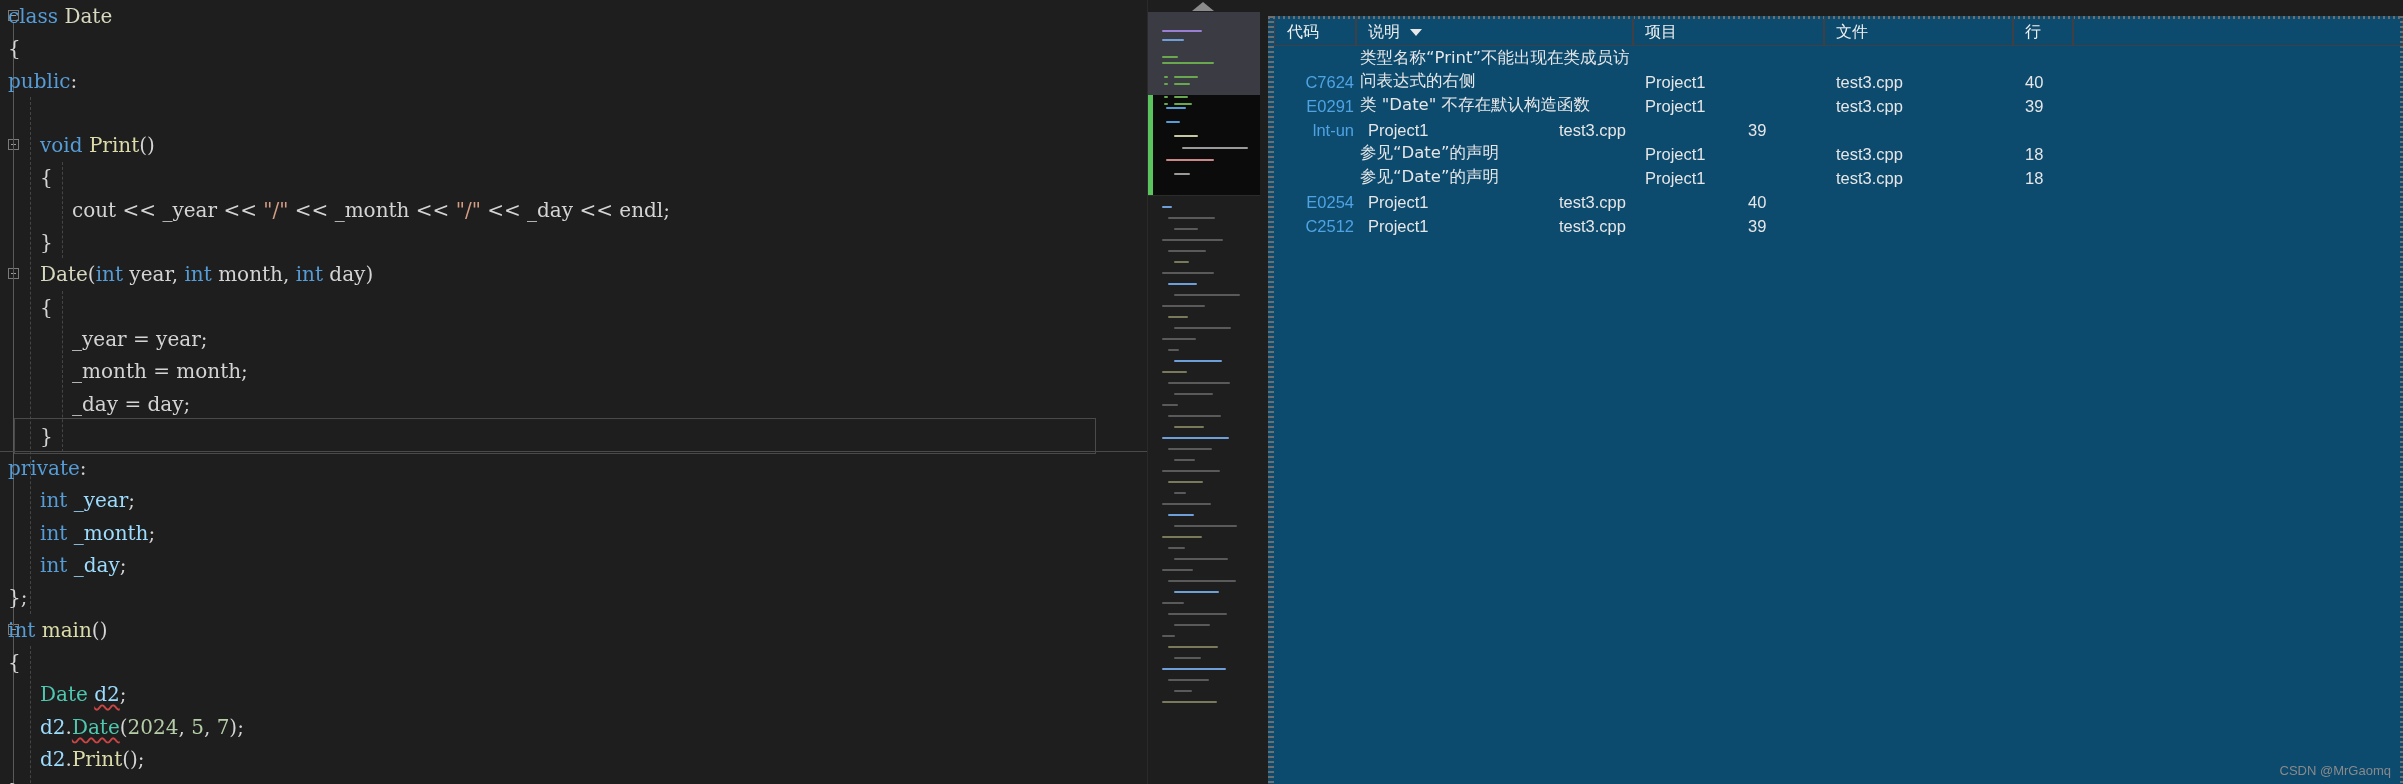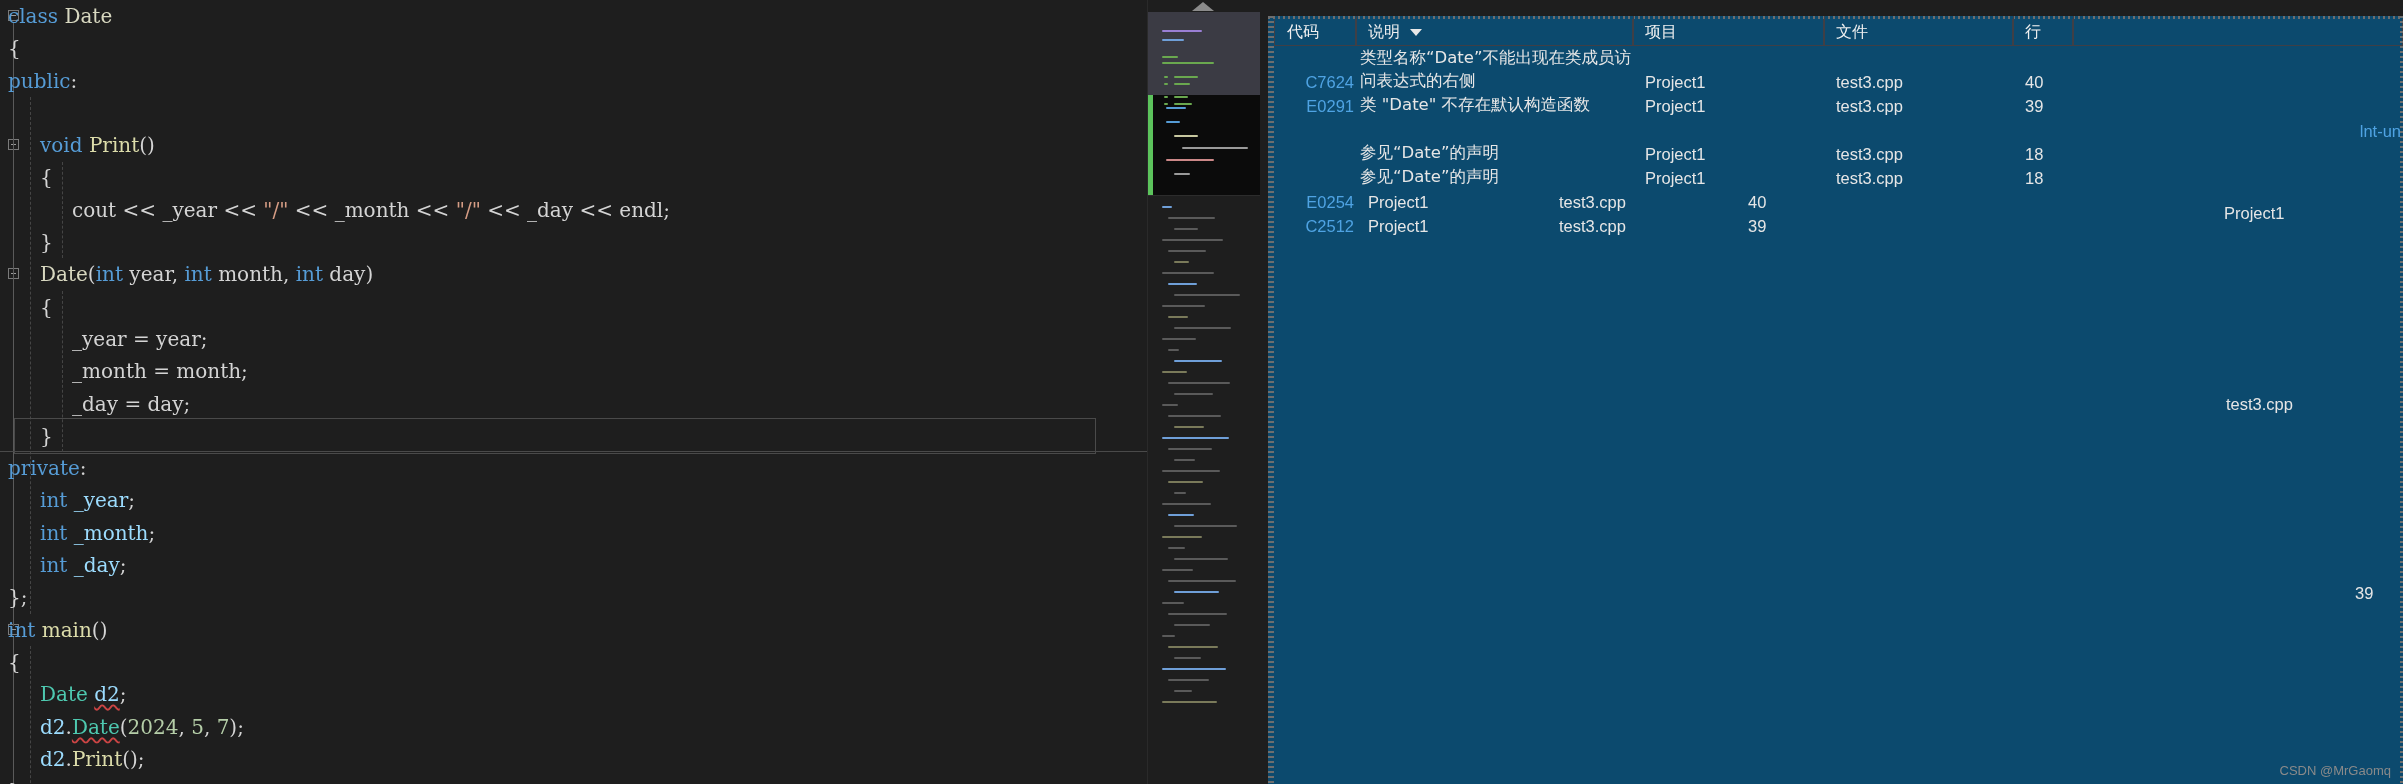--- a/index.html
+++ b/index.html
@@ -271,33 +271,33 @@
           <span>文件</span>
         </div>
         <div class="hcell" style="width: 60px;">
           <span>行</span>
         </div>
         <div class="hcell" style="width: 330px;"></div>
       </div>
     <div id="el-body">
         <div class="erow" style="height: 46px;">
           <div class="c-code">C7624</div>
-          <div class="c-desc">类型名称“Date”不能出现在类成员访问表达式的右侧</div>
+          <div class="c-desc">类型名称“Print”不能出现在类成员访问表达式的右侧</div>
           <div class="c-proj">Project1</div>
           <div class="c-file">test3.cpp</div>
           <div class="c-line">40</div>
         </div>
         <div class="erow" style="height: 24px;">
           <div class="c-code">E0291</div>
           <div class="c-desc">类 "Date" 不存在默认构造函数</div>
           <div class="c-proj">Project1</div>
           <div class="c-file">test3.cpp</div>
           <div class="c-line">39</div>
         </div>
-        <div class="erow" style="height: 24px; flex-direction: column;">
+        <div class="erow" style="height: 24px;">
           <div class="c-code">lnt-un</div>
           <div class="c-proj">Project1</div>
           <div class="c-file">test3.cpp</div>
           <div class="c-line">39</div>
         </div>
         <div class="erow" style="height: 24px;">
           <div class="c-code"></div>
           <div class="c-desc">参见“Date”的声明</div>
           <div class="c-proj">Project1</div>
           <div class="c-file">test3.cpp</div>

